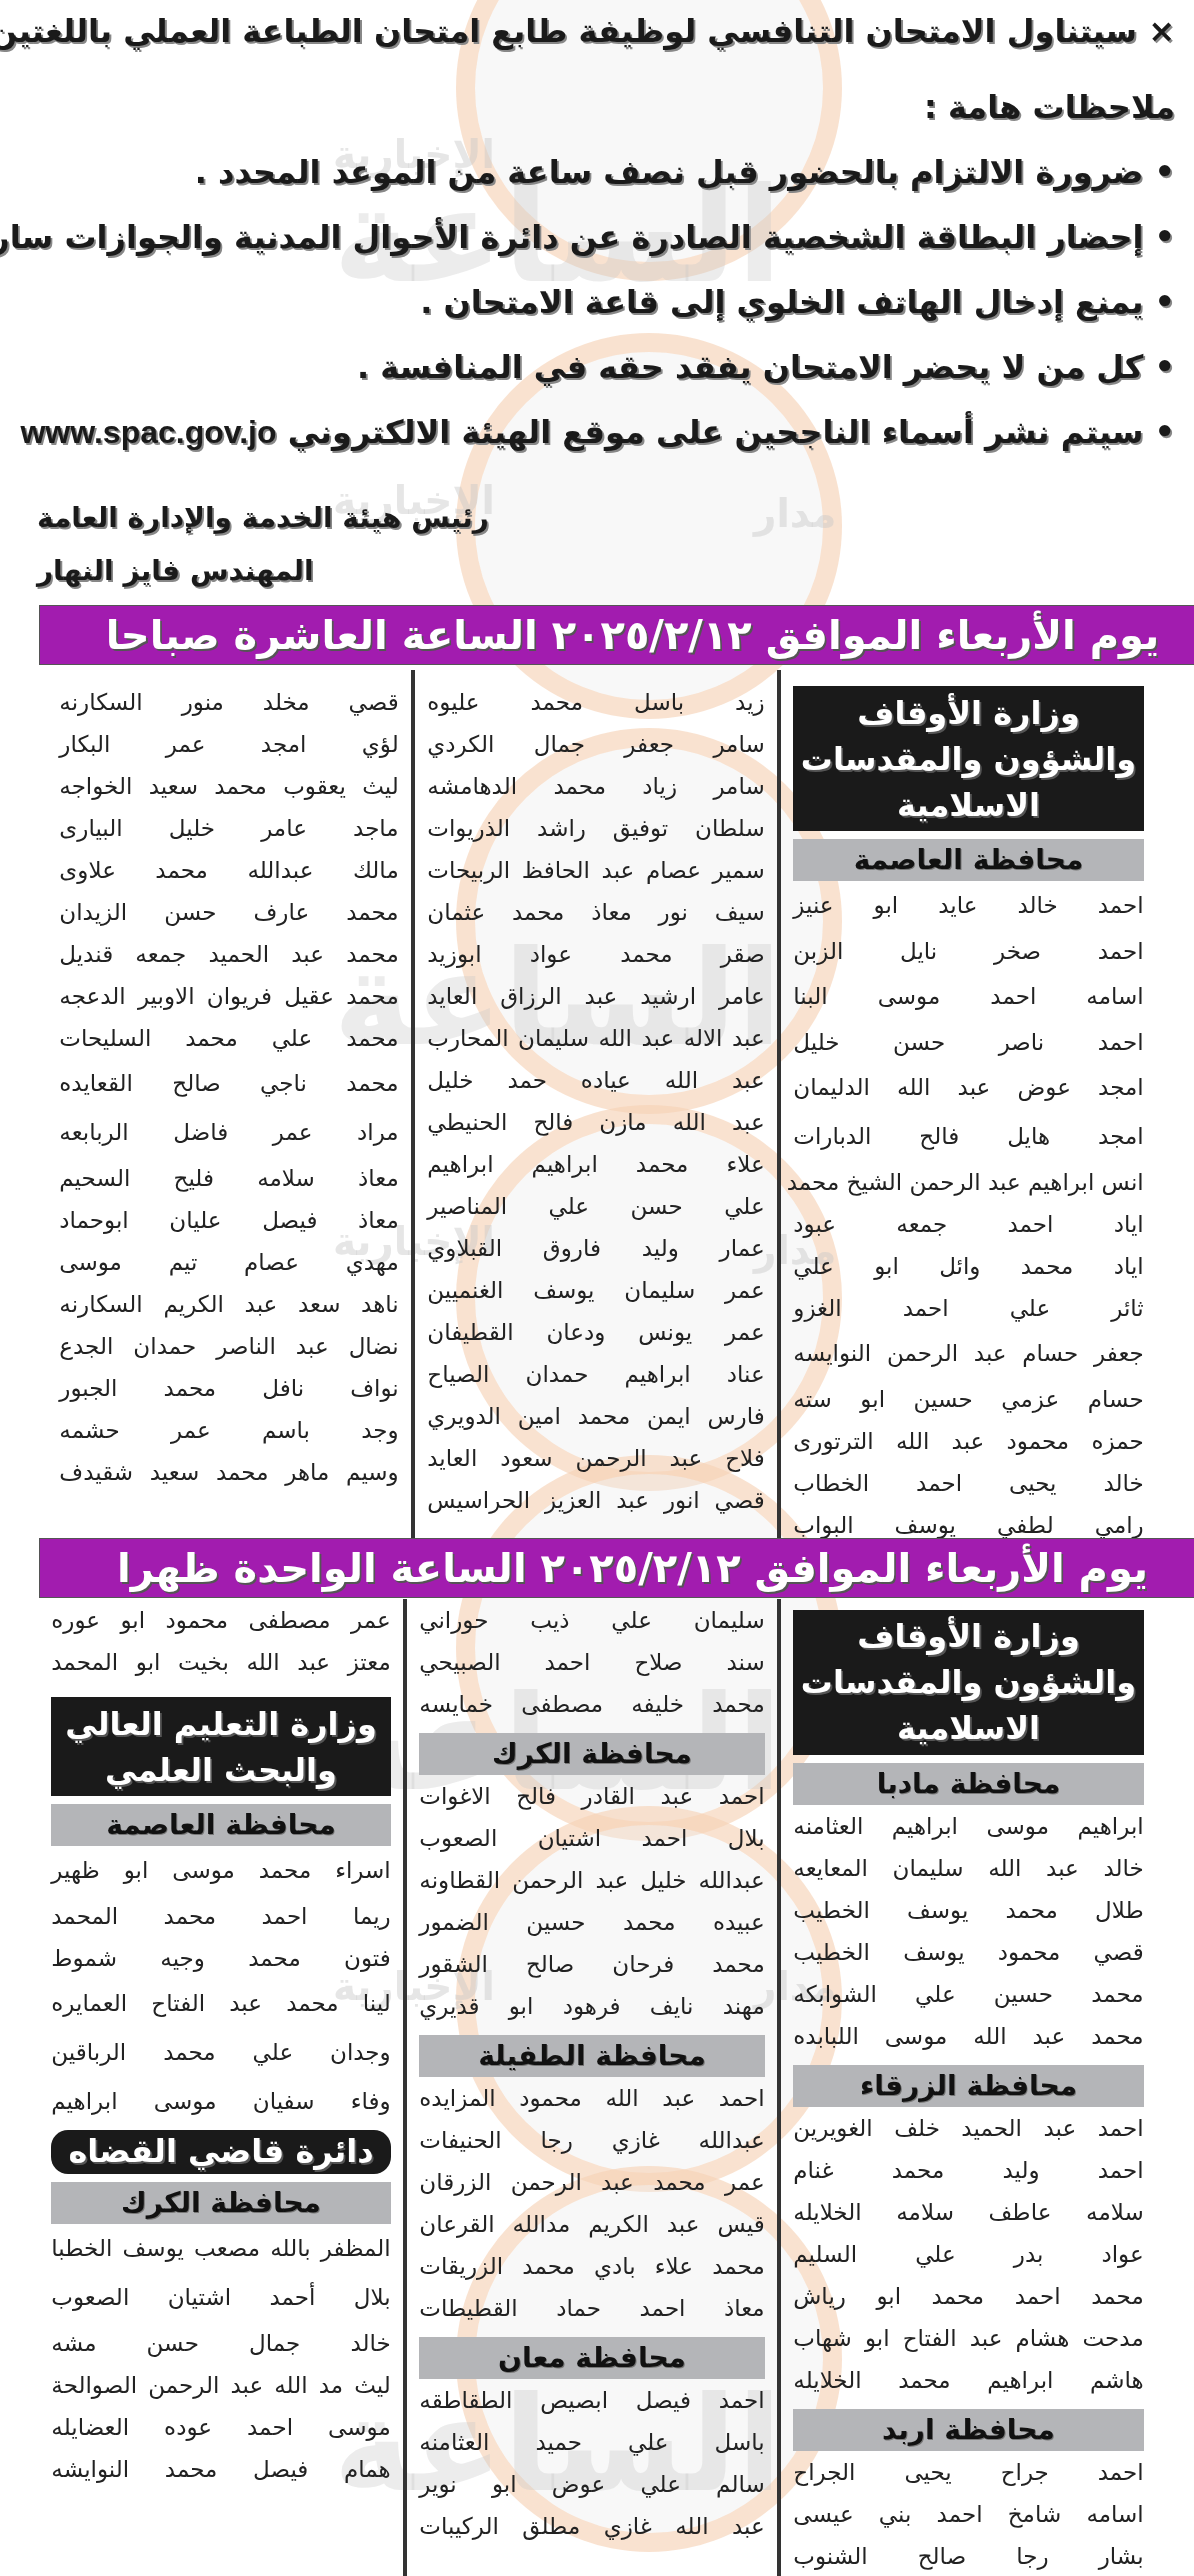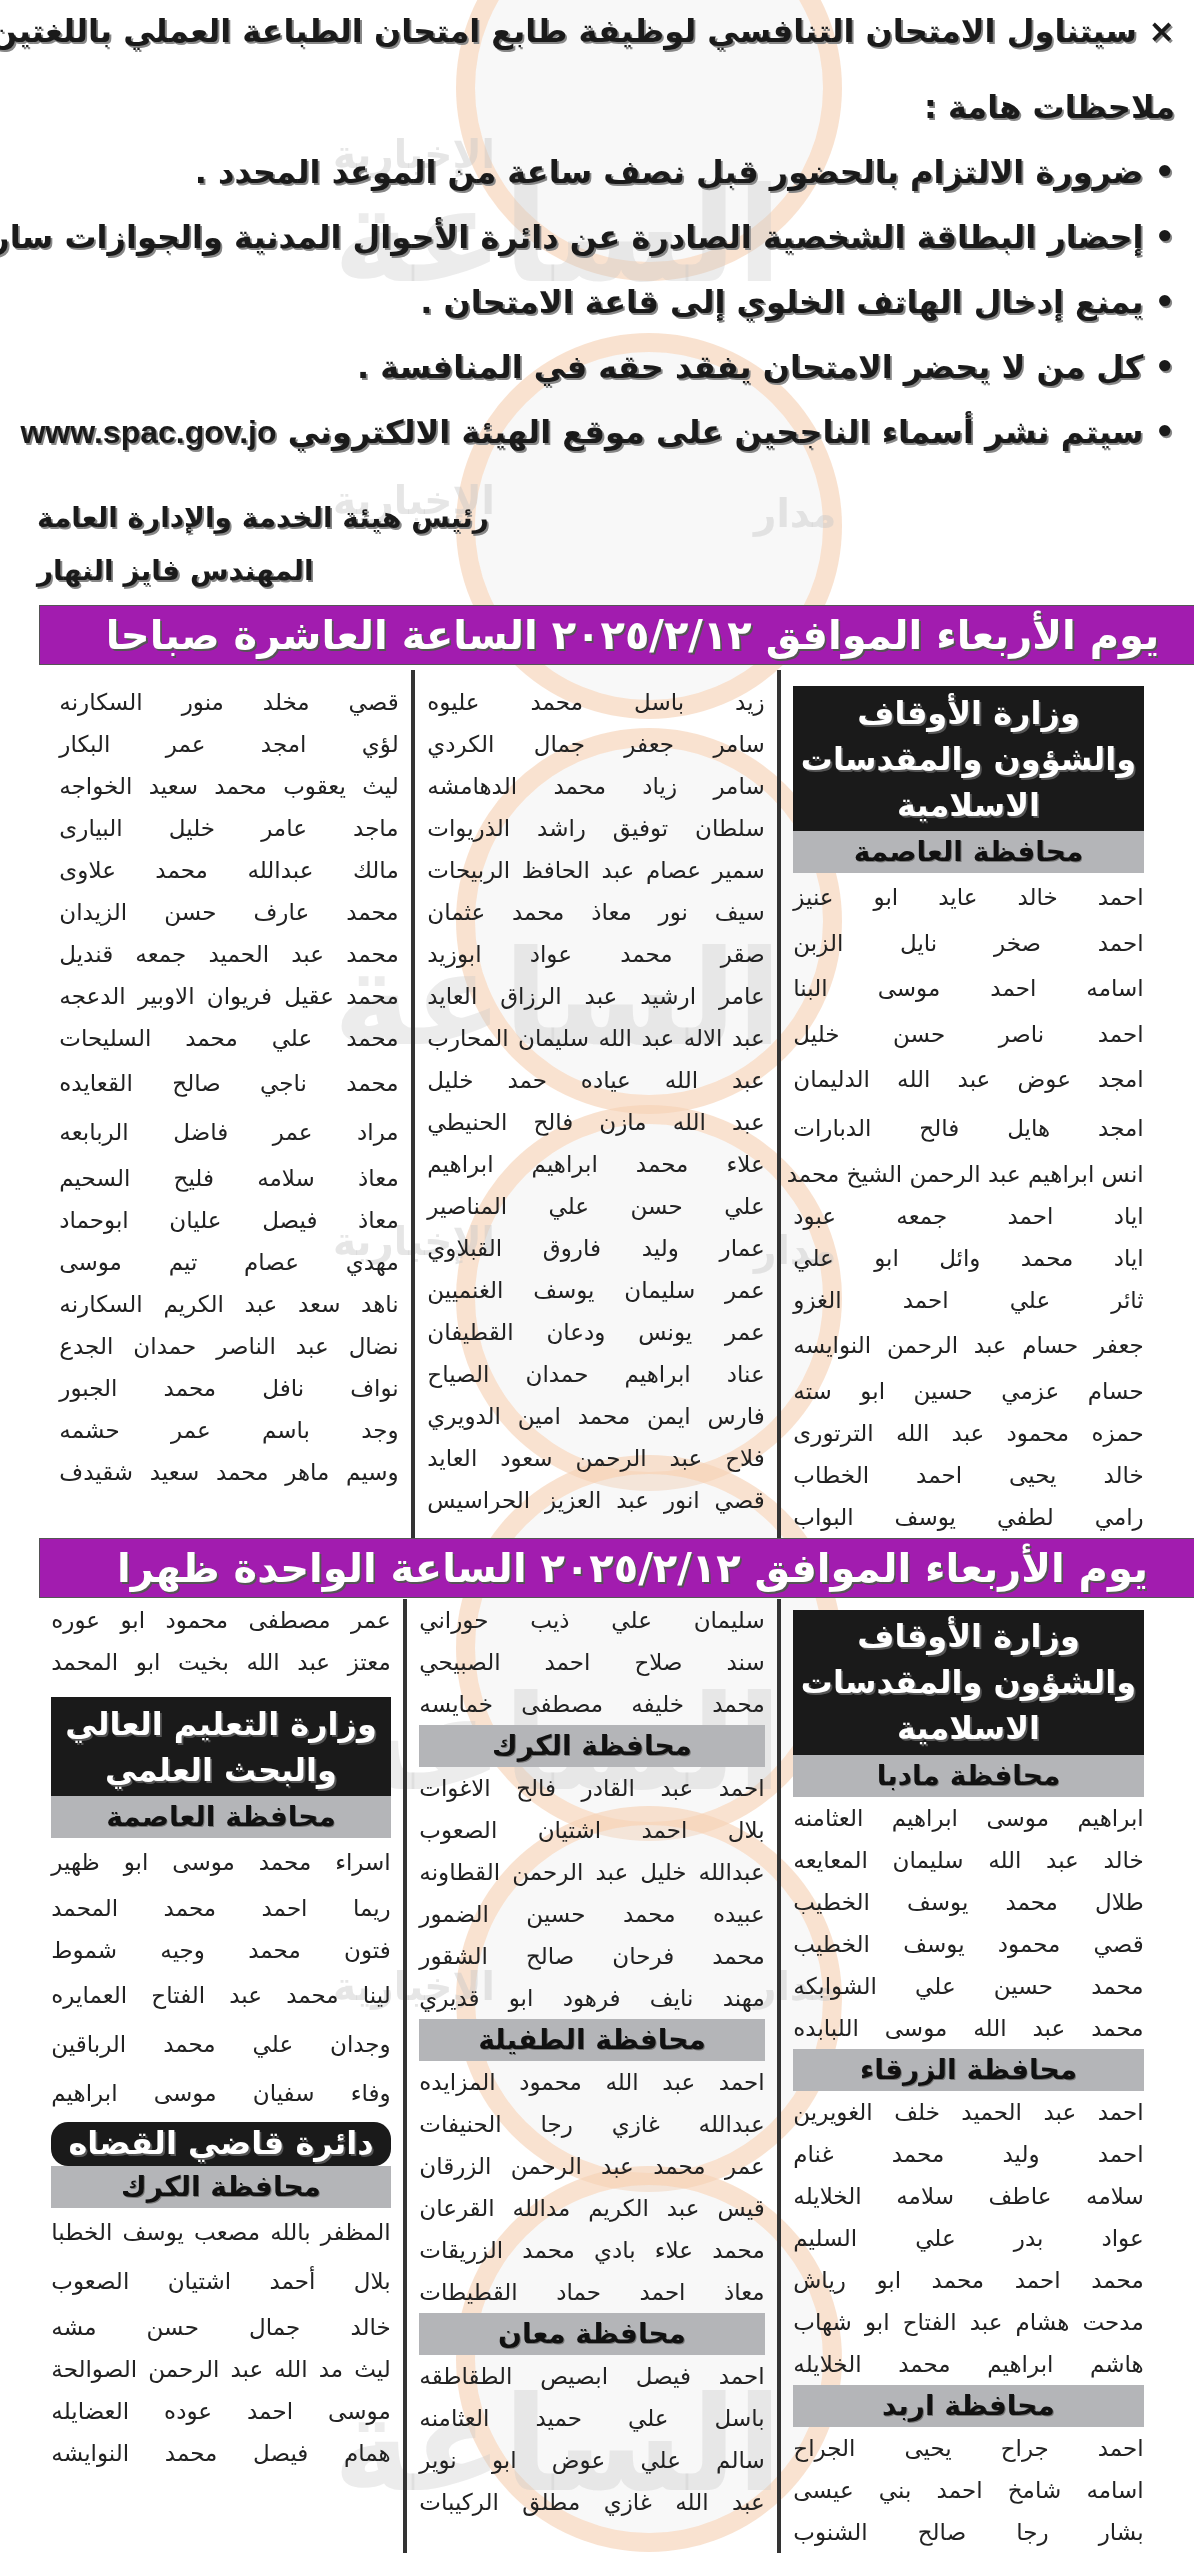--- a/index.html
+++ b/index.html
@@ -29,21 +29,21 @@
                 border:1.8px solid #555; box-sizing:border-box; text-shadow:1.8px 1.8px 0 #555; }
 
   .cols { position:absolute; left:39px; width:1117px; display:flex; flex-direction:row; }
   .col { width:351px; box-sizing:border-box; padding:0 3.5px; }
   .col + .col { border-right:4.4px solid #333; }
   .col-inner { padding:0 8.8px; }
   .ministry { background:#1a1a1a; color:#fff; text-align:center; font-weight:bold;
               font-size:32px; line-height:46px; padding:3.5px 5.3px; margin-top:17.5px;
               text-shadow:1.8px 1.8px 0 #555; }
   .gov { background:#b4b5b8; color:#111; text-align:center; font-weight:bold; font-size:28px;
-         line-height:42px; text-shadow:0.9px 0.9px 0 #777; }
+         line-height:42px; text-shadow:0.9px 0.9px 0 #777;margin-top:8px; }
   .name { font-size:23px; line-height:42px; text-align:justify; text-align-last:justify;
           white-space:nowrap; color:#222; }
   .name.spaced { line-height:49px; }
 </style>
 </head>
 <body>
 
 <div class="wm wm-clock" style="left:456px; top:-105px;"></div>
 <div class="wm wm-clock" style="left:456px; top:333px;"></div>
 <div class="wm wm-clock" style="left:456px; top:728px;"></div>

